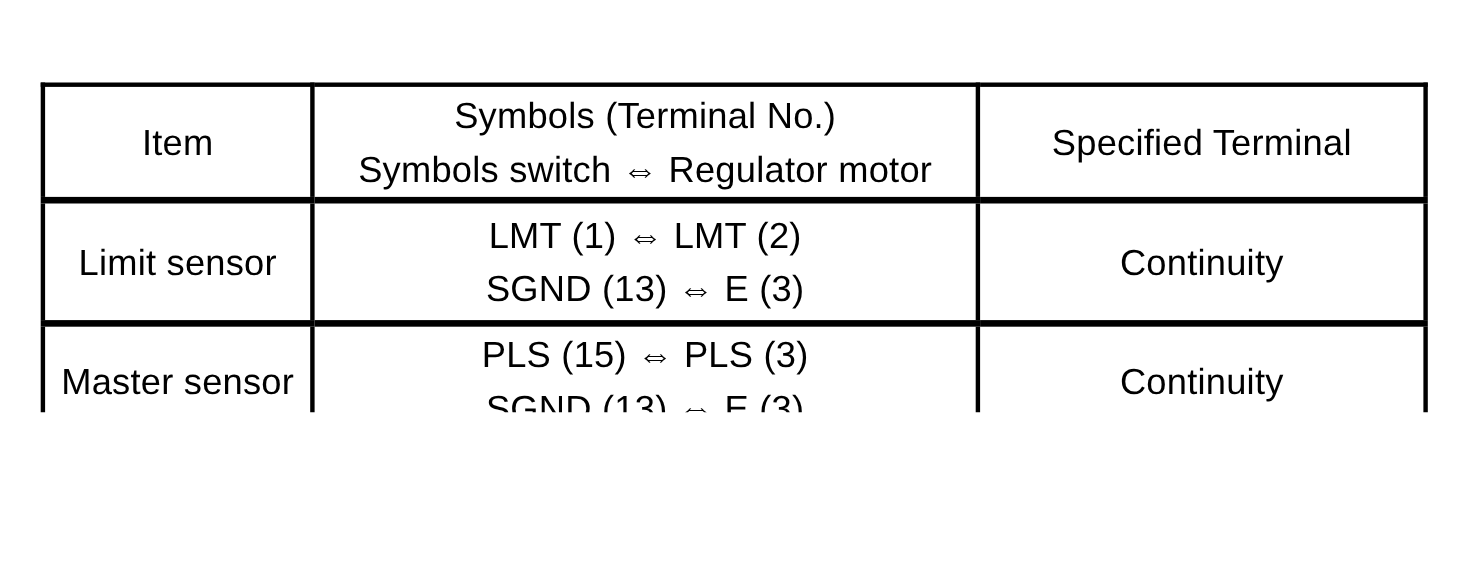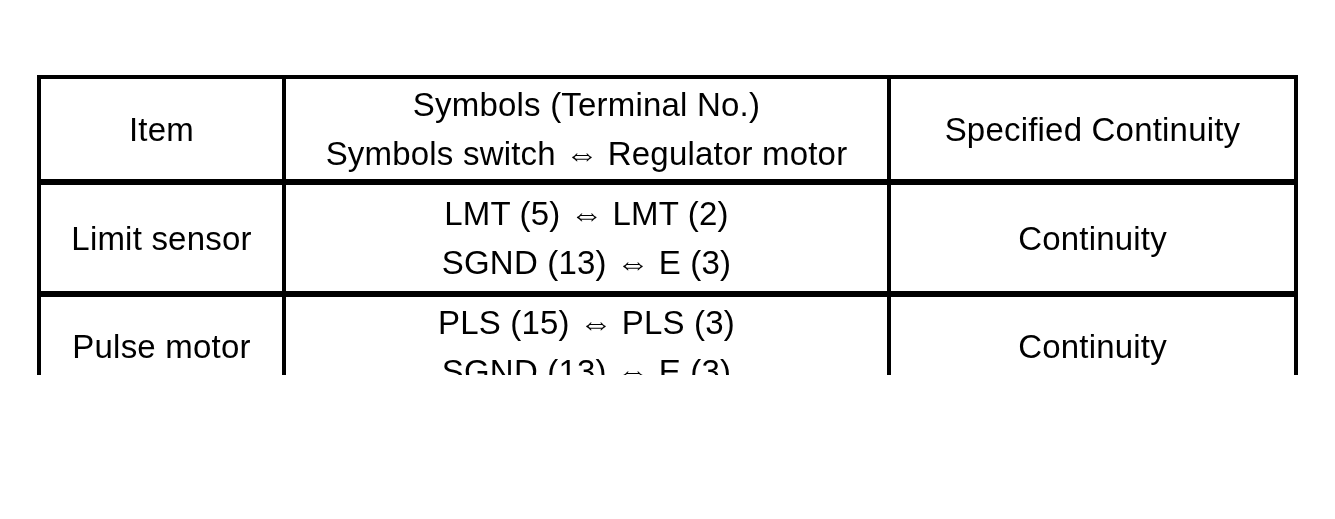--- a/index.html
+++ b/index.html
@@ -68,40 +68,40 @@
     <tbody>
       <tr class="row-header">
         <td>
           <span class="cell-line">Item</span>
         </td>
         <td>
           <span class="cell-line">Symbols (Terminal No.)</span>
           <span class="cell-line">Symbols switch ⇔ Regulator motor</span>
         </td>
         <td>
-          <span class="cell-line">Specified Continuity</span>
+          <span class="cell-line">Specified Terminal</span>
         </td>
       </tr>
 
       <tr class="row-body row-1">
         <td>
           <span class="cell-line">Limit sensor</span>
         </td>
         <td>
-          <span class="cell-line">LMT (5) ⇔ LMT (2)</span>
+          <span class="cell-line">LMT (1) ⇔ LMT (2)</span>
           <span class="cell-line">SGND (13) ⇔ E (3)</span>
         </td>
         <td>
           <span class="cell-line">Continuity</span>
         </td>
       </tr>
 
       <tr class="row-body row-2">
         <td>
-          <span class="cell-line">Pulse motor</span>
+          <span class="cell-line">Master sensor</span>
         </td>
         <td>
           <span class="cell-line">PLS (15) ⇔ PLS (3)</span>
           <span class="cell-line">SGND (13) ⇔ E (3)</span>
         </td>
         <td>
           <span class="cell-line">Continuity</span>
         </td>
       </tr>
     </tbody>

